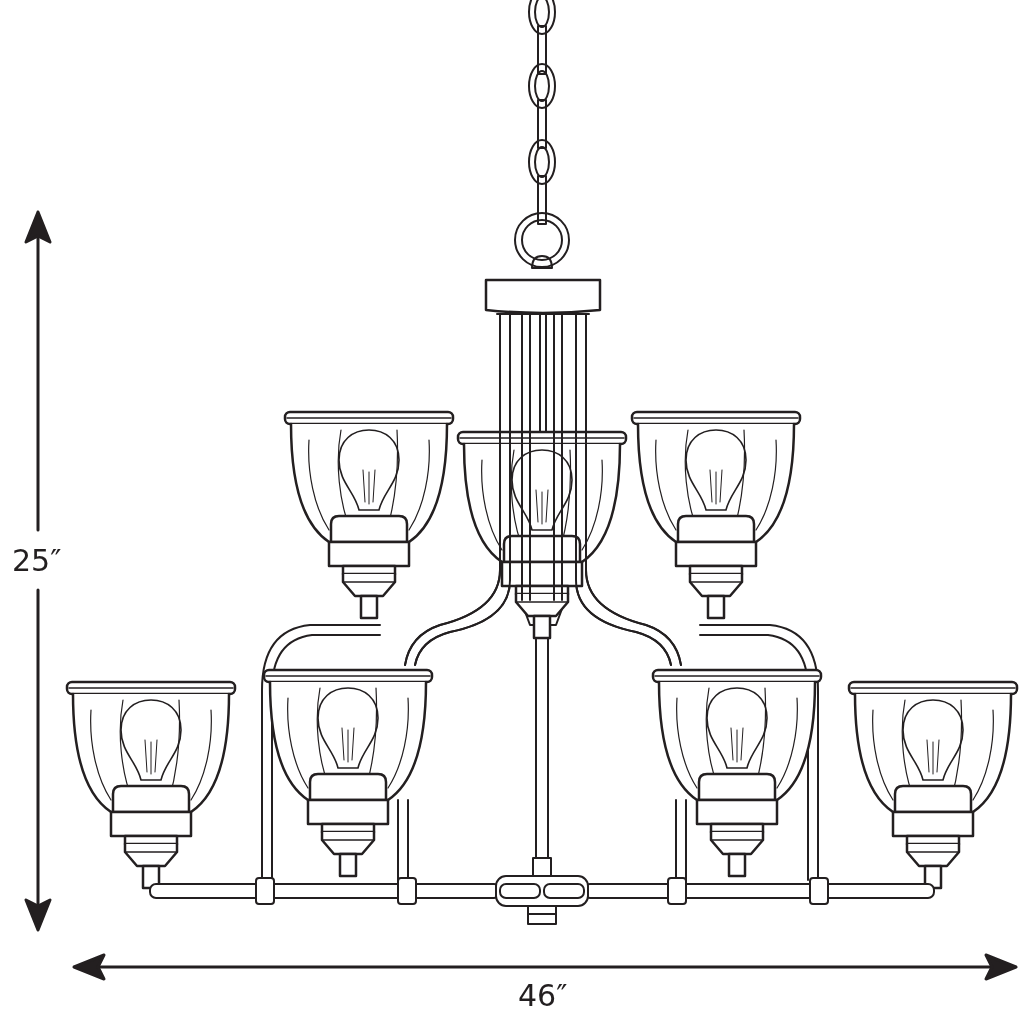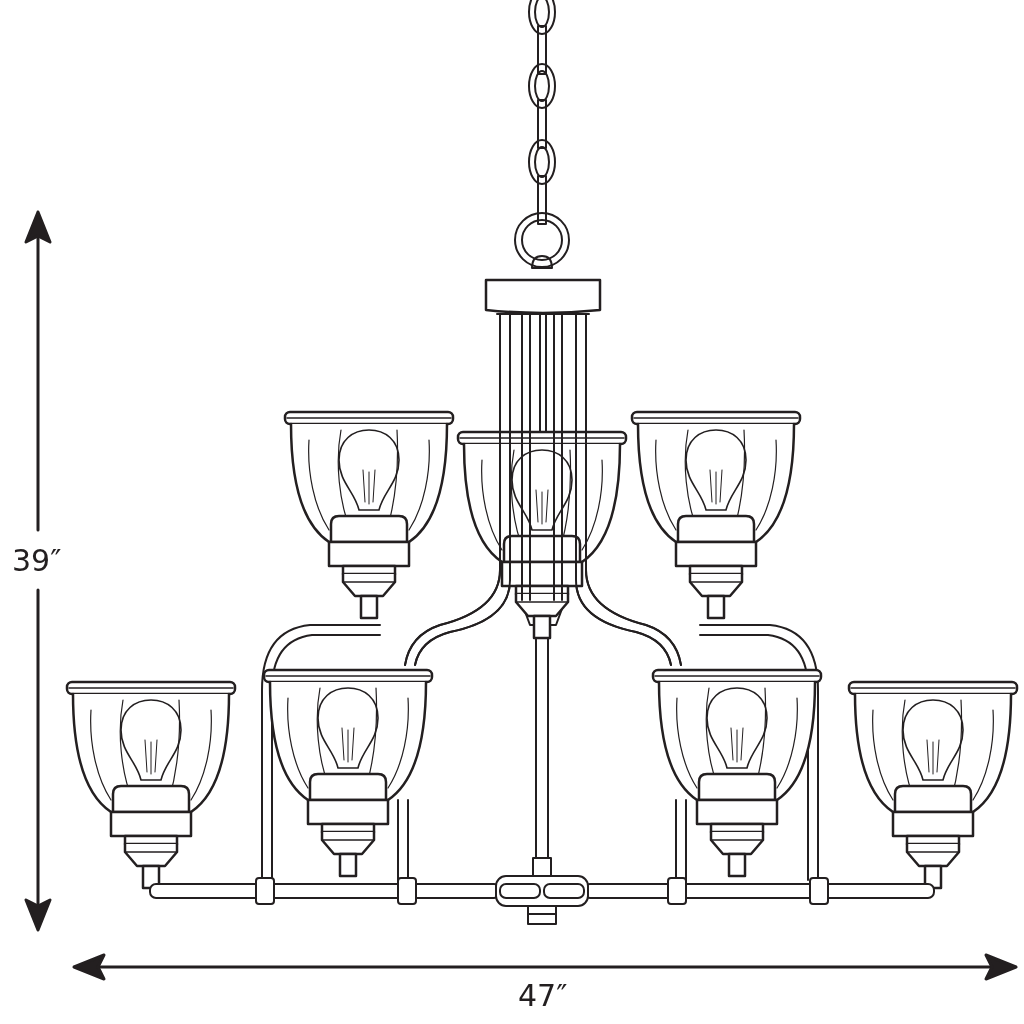--- a/index.html
+++ b/index.html
@@ -134,14 +134,14 @@
     <rect x="544" y="884" width="40" height="14" rx="6"></rect>
     <rect x="256" y="878" width="18" height="26" rx="3"></rect>
     <rect x="398" y="878" width="18" height="26" rx="3"></rect>
     <rect x="668" y="878" width="18" height="26" rx="3"></rect>
     <rect x="810" y="878" width="18" height="26" rx="3"></rect>
     <rect x="528" y="906" width="28" height="18"></rect>
     <line x1="528" y1="914" x2="556" y2="914"></line>
   </g>
 </svg>
 
-<div class="lbl" id="dim-h">39″</div>
-<div class="lbl" id="dim-w">47″</div>
+<div class="lbl" id="dim-h">25″</div>
+<div class="lbl" id="dim-w">46″</div>
 
 </body></html>

